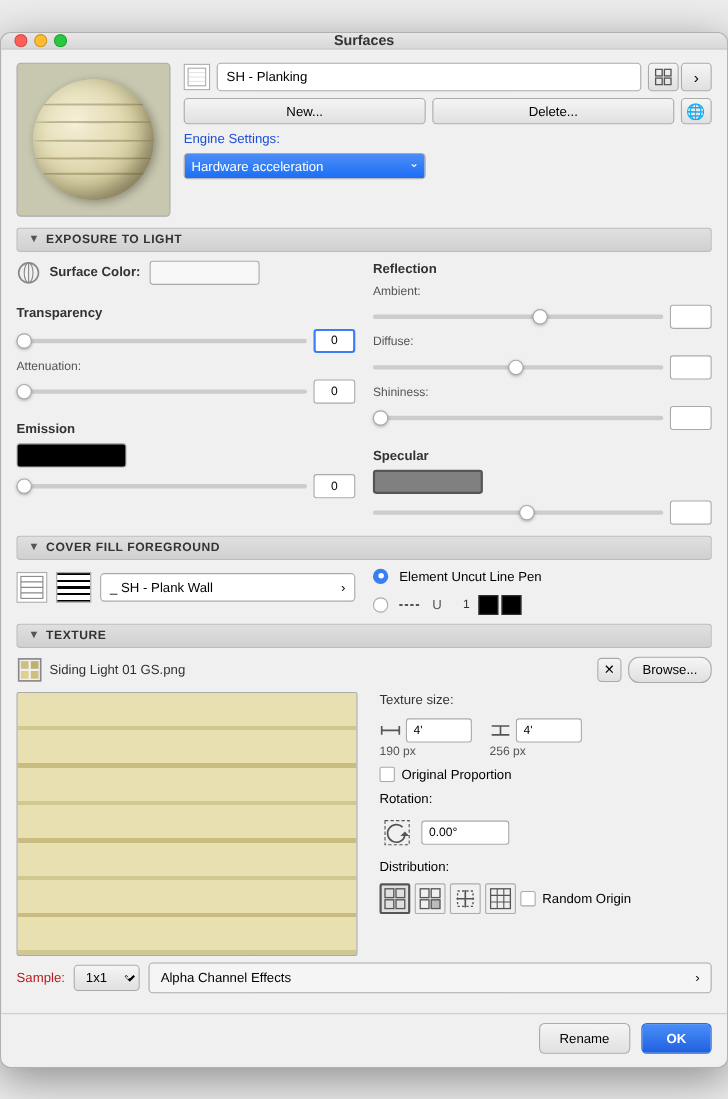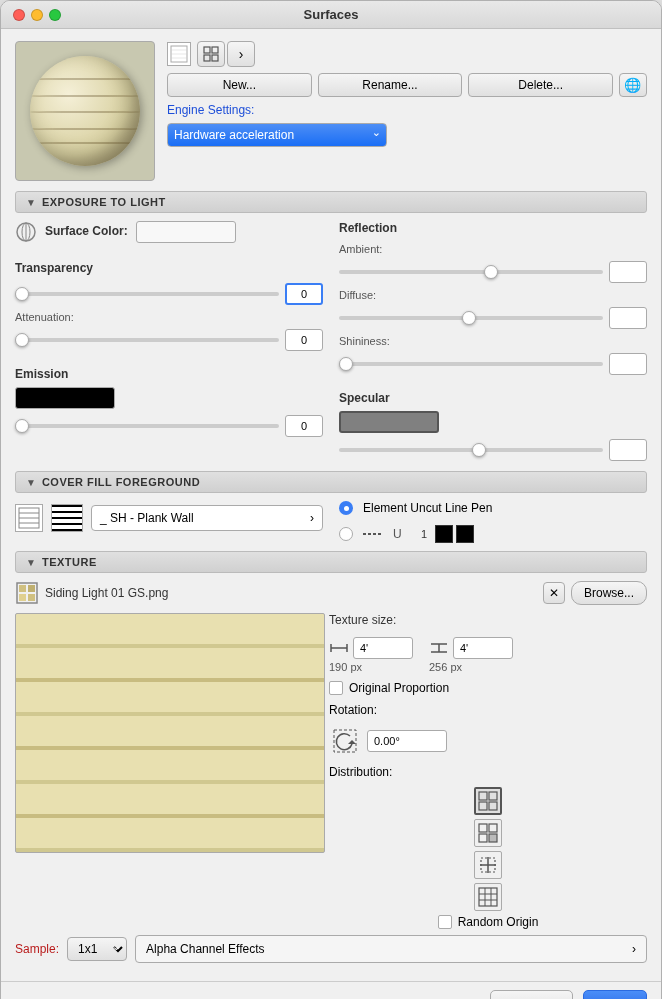--- a/index.html
+++ b/index.html
@@ -15,21 +15,21 @@
     .window {
       width: 662px;
       background: #f0f0f0;
       border-radius: 10px;
       box-shadow: 0 10px 40px rgba(0,0,0,0.4);
       overflow: hidden;
       border: 1px solid #b0b0b0;
     }
     .titlebar {
       background: linear-gradient(180deg, #e8e8e8 0%, #d8d8d8 100%);
-      height: 28px;
+      height: 15px;
       display: flex;
       align-items: center;
       justify-content: center;
       position: relative;
       border-bottom: 1px solid #c0c0c0;
     }
     .titlebar-buttons {
       position: absolute;
       left: 12px;
       display: flex;
@@ -435,21 +435,21 @@
       padding: 0 12px;
       border: 1px solid #aaa;
       border-radius: 10px;
       background: linear-gradient(180deg, #f5f5f5, #e0e0e0);
       font-size: 12px;
       cursor: pointer;
     }
     .texture-main {
       display: grid;
       grid-template-columns: 310px 1fr;
-      gap: 4px;
+      gap: 20px;
     }
     .texture-preview {
       width: 310px;
       height: 240px;
       border: 1px solid #aaa;
       background: repeating-linear-gradient(
         180deg,
         #e8e0b0 0px,
         #e8e0b0 30px,
         #d0c890 30px,
@@ -515,21 +515,20 @@
       border: 1px solid #aaa;
       border-radius: 3px;
       padding: 0 6px;
       font-size: 11px;
       background: #fff;
     }
     .distribution-icons {
       display: flex;
       gap: 4px;
       align-items: center;
-      flex-direction: column;
     }
     .dist-icon {
       width: 28px;
       height: 28px;
       border: 1px solid #aaa;
       background: #f0f0f0;
       display: flex;
       align-items: center;
       justify-content: center;
       font-size: 14px;
@@ -661,36 +660,36 @@
 
         <div class="surface-name-row">
           <div class="surface-icon">
             <svg width="18" height="18" viewBox="0 0 18 18">
                 <rect x="1" y="1" width="16" height="16" fill="none" stroke="#aaa" stroke-width="1"></rect>
                 <line x1="1" y1="5" x2="17" y2="5" stroke="#ccc" stroke-width="0.5"></line>
                 <line x1="1" y1="9" x2="17" y2="9" stroke="#ccc" stroke-width="0.5"></line>
                 <line x1="1" y1="13" x2="17" y2="13" stroke="#ccc" stroke-width="0.5"></line>
               </svg>
           </div>
+          <input class="surface-name-field" type="text" value="SH - Planking" style="">
           <div class="icon-btn-group">
             <button class="icon-btn">
               <svg width="16" height="16" viewBox="0 0 16 16">
                   <rect x="1" y="1" width="6" height="6" fill="none" stroke="#555" stroke-width="1.2"></rect>
                   <rect x="9" y="1" width="6" height="6" fill="none" stroke="#555" stroke-width="1.2"></rect>
                   <rect x="1" y="9" width="6" height="6" fill="none" stroke="#555" stroke-width="1.2"></rect>
                   <rect x="9" y="9" width="6" height="6" fill="none" stroke="#555" stroke-width="1.2"></rect>
                 </svg>
             </button>
             <button class="icon-btn">›</button>
           </div>
         </div>
 
         <div class="action-buttons">
           <button class="action-btn">New...</button>
-          <button class="action-btn">Rename...</button>
           <button class="action-btn">Delete...</button>
           <button class="globe-btn">🌐</button>
         </div>
 
         <div class="engine-row">
           <span class="engine-label">Engine Settings:</span>
         </div>
         <div class="engine-row">
           <div class="select-wrapper">
             <select class="engine-select">

